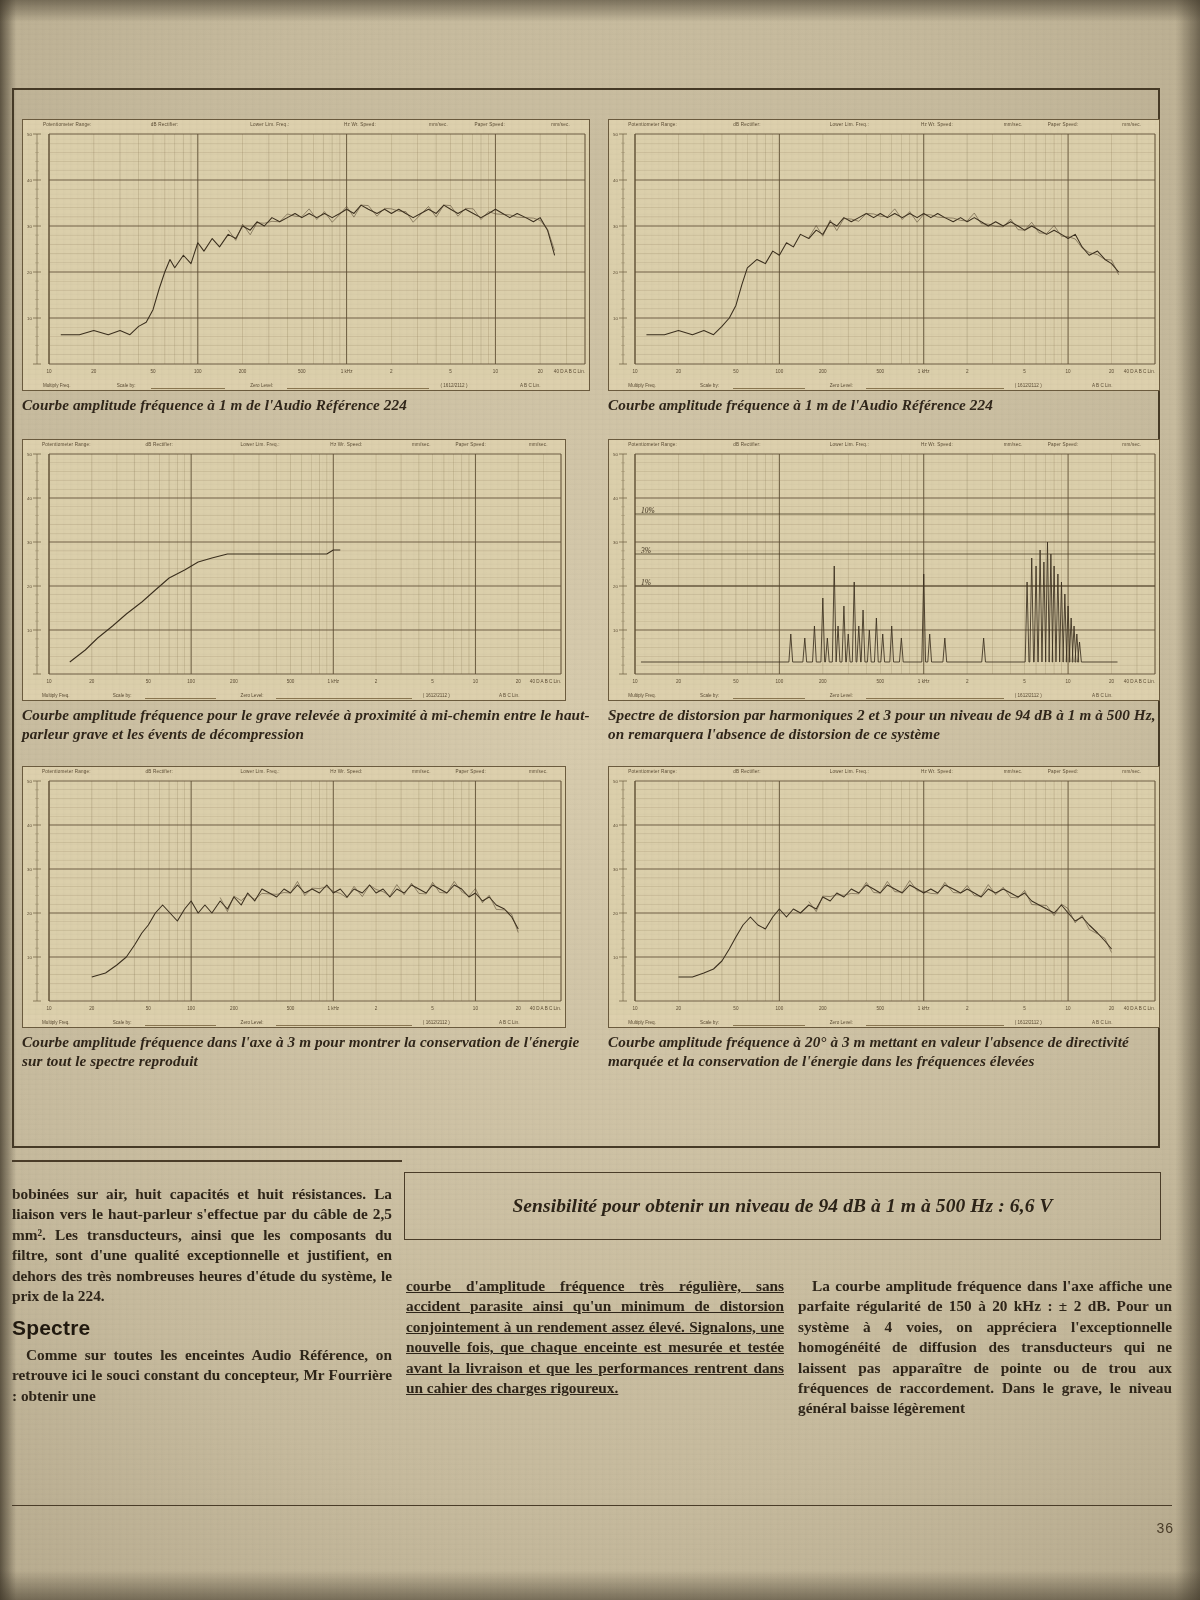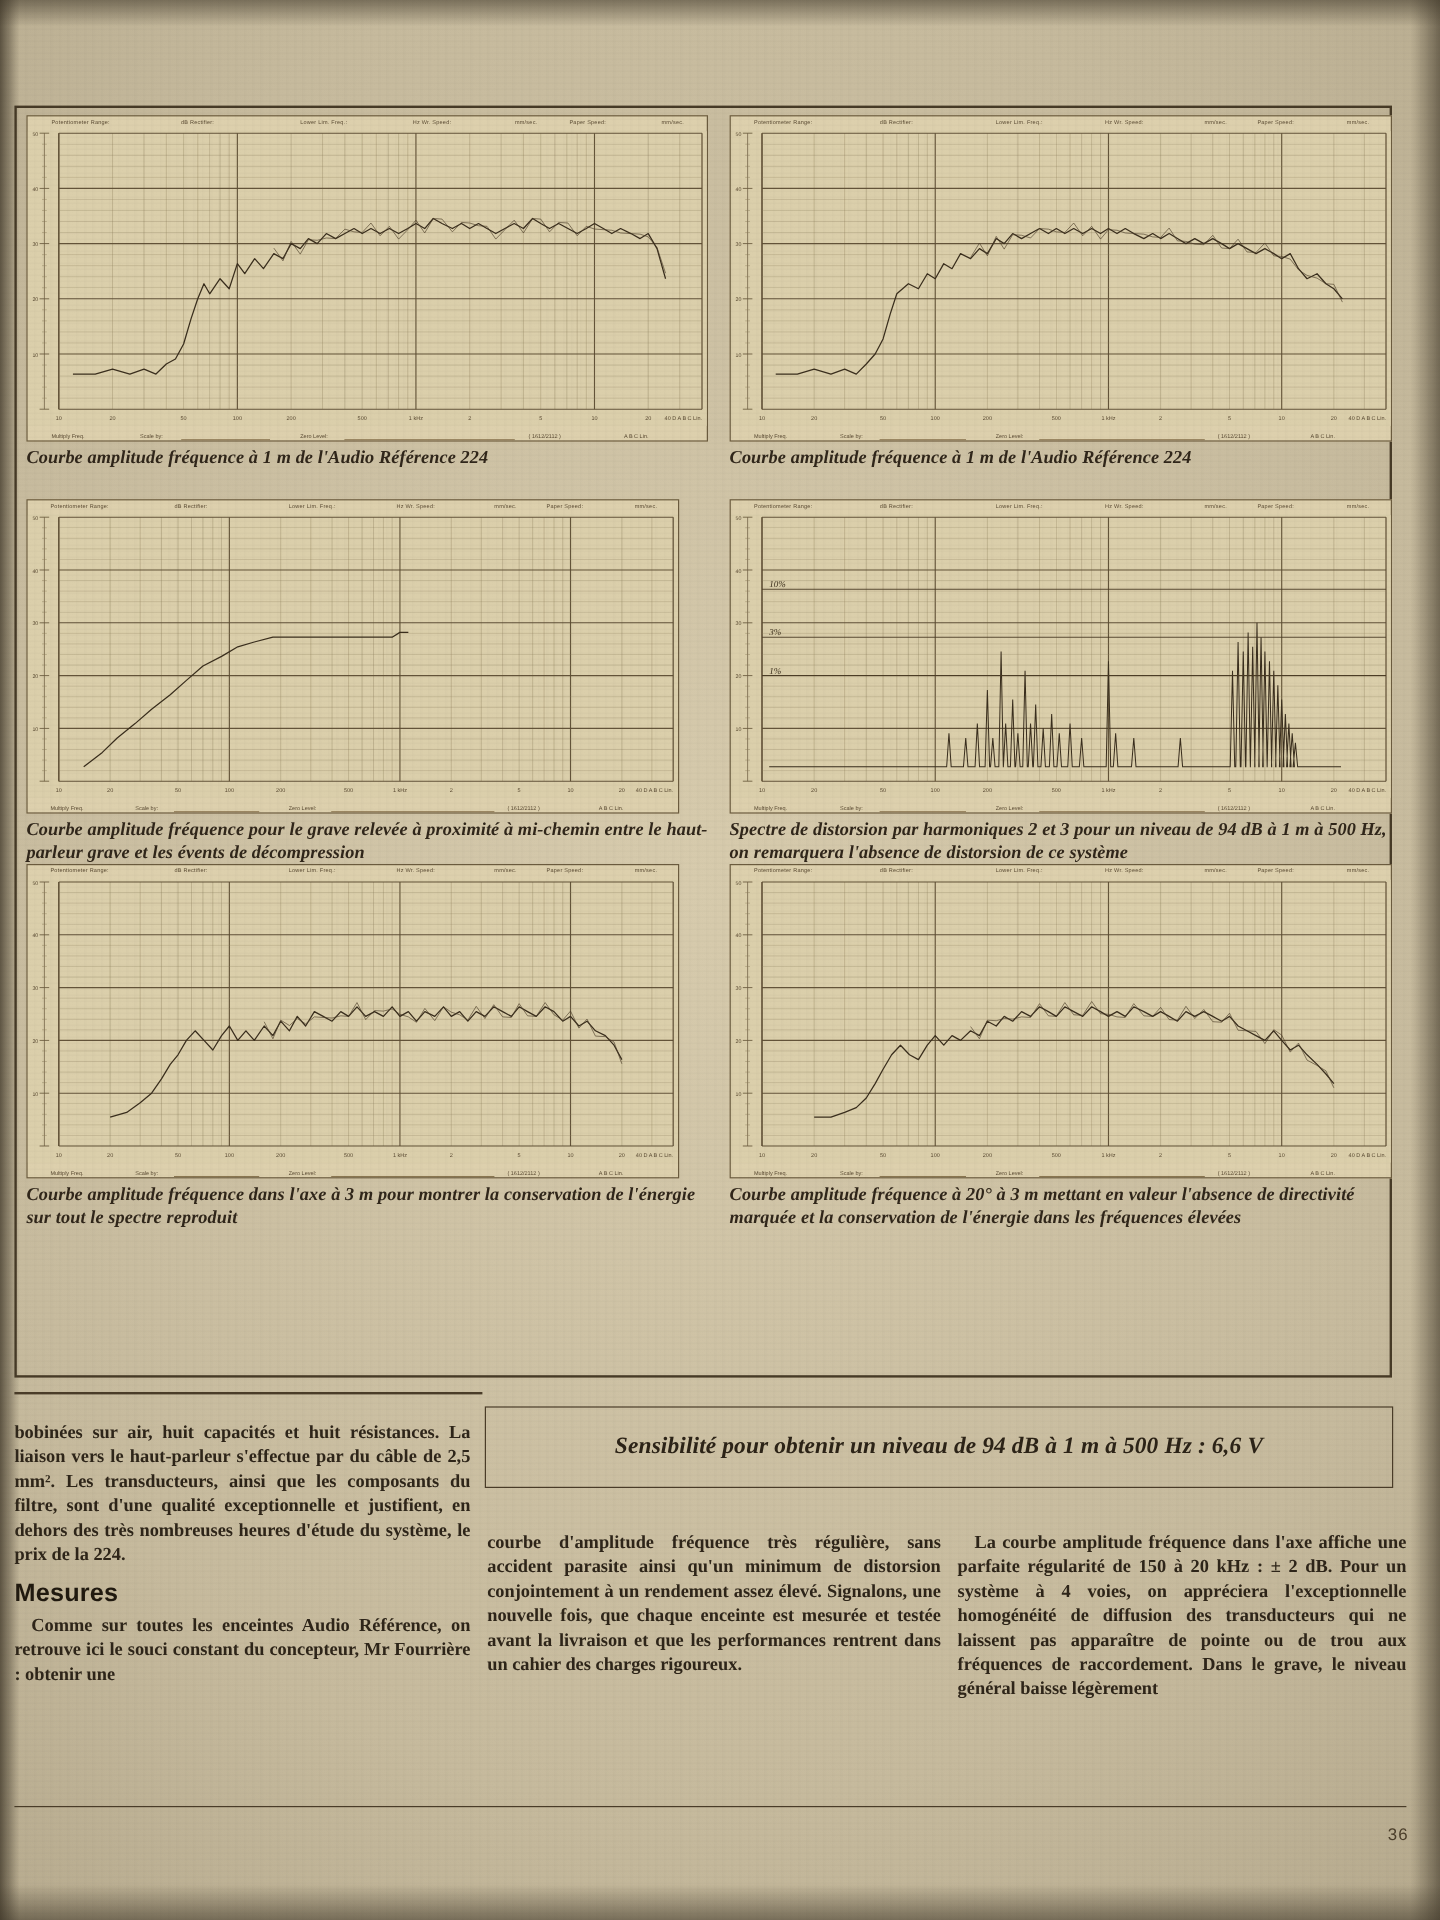--- a/index.html
+++ b/index.html
@@ -44,20 +44,21 @@
     column-gap: 8px;
   }
   .chart-cell { position: relative; }
 
   
   .bk {
     position: relative;
     background: #ddd0ad;
     border: 1px solid #6b5b3e;
     overflow: hidden;
+    margin-top: 23px;
   }
   .bk-head {
     height: 12px; position: relative;
     font-size: 4.6px; letter-spacing: .2px;
     color: #5b4b33;
     font-family: "Liberation Sans", sans-serif;
   }
   .bk-head span { position: absolute; top: 2px; white-space: nowrap; }
 
   .bk-foot {
@@ -924,25 +925,25 @@
 
   <div id="rule-top"></div>
 
   <div id="sensibility-box">
     <div class="txt">Sensibilité pour obtenir un niveau de 94 dB à 1 m à 500 Hz : 6,6 V</div>
   </div>
 
   <div id="lower">
     <div class="col" style="left:0px; top:18px; width:380px;">
       <p>bobinées sur air, huit capacités et huit résistances. La liaison vers le haut-parleur s'effectue par du câble de 2,5 mm². Les transducteurs, ainsi que les composants du filtre, sont d'une qualité exceptionnelle et justifient, en dehors des très nombreuses heures d'étude du système, le prix de la 224.</p>
-      <h2 class="sect">Mesures</h2>
+      <h2 class="sect">Spectre</h2>
       <p class="indent">Comme sur toutes les enceintes Audio Référence, on retrouve ici le souci constant du concepteur, Mr Fourrière : obtenir une</p>
     </div>
 
-    <div class="col" style="left:394px; top:110px; width:378px;">
+    <div class="col" style="left:394px; top:110px; width:378px;text-decoration:underline;">
       <p>courbe d'amplitude fréquence très régulière, sans accident parasite ainsi qu'un minimum de distorsion conjointement à un rendement assez élevé. Signalons, une nouvelle fois, que chaque enceinte est mesurée et testée avant la livraison et que les performances rentrent dans un cahier des charges rigoureux.</p>
     </div>
 
     <div class="col" style="left:786px; top:110px; width:374px;">
       <p class="indent">La courbe amplitude fréquence dans l'axe affiche une parfaite régularité de 150 à 20 kHz : ± 2 dB. Pour un système à 4 voies, on appréciera l'exceptionnelle homogénéité de diffusion des transducteurs qui ne laissent pas apparaître de pointe ou de trou aux fréquences de raccordement. Dans le grave, le niveau général baisse légèrement</p>
     </div>
   </div>
 
   <div id="rule-bottom"></div>
   <div id="pagenum">36</div>

